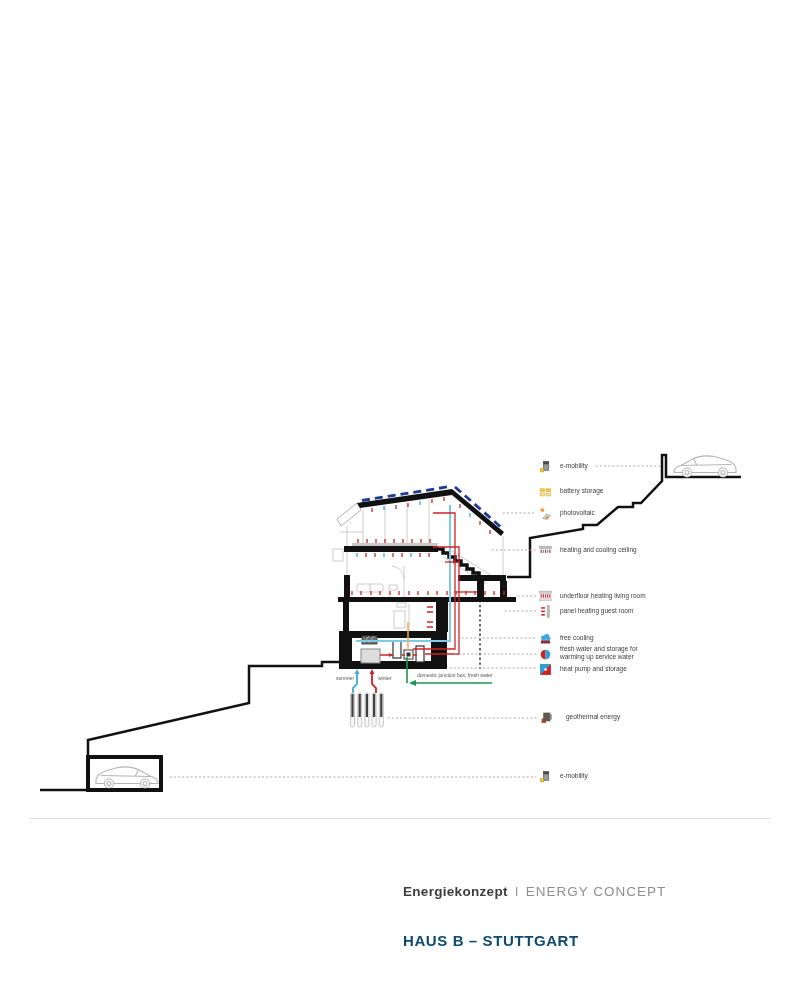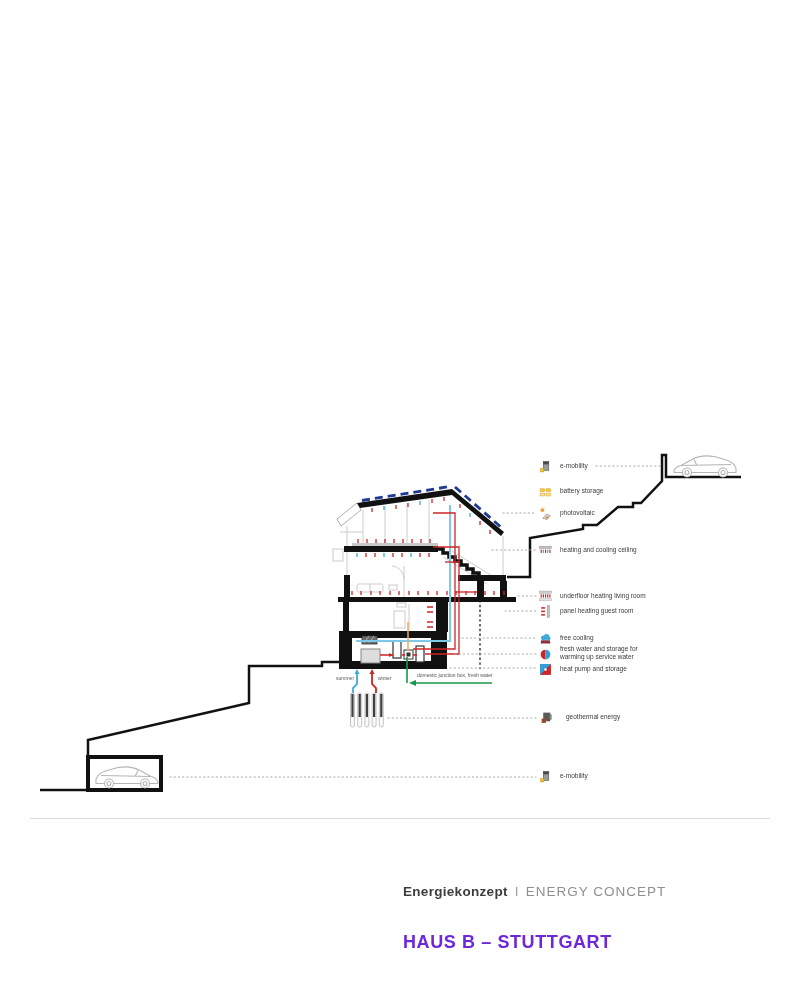--- a/index.html
+++ b/index.html
@@ -8,21 +8,21 @@
   #drawing{position:absolute;left:0;top:0;}
   .lbl{position:absolute;font-size:6.5px;line-height:8px;color:#3a3a3a;white-space:nowrap;}
   .lbl.two{white-space:pre-line;line-height:7.5px;}
   .tiny{position:absolute;font-size:5px;color:#555;white-space:nowrap;}
   .licon{position:absolute;width:13px;height:13px;}
   .licon svg{display:block;}
   #rule{position:absolute;left:30px;top:818px;width:740px;height:1px;background:#d9d9d9;}
   #title1{position:absolute;left:403px;top:884px;font-size:13.5px;font-weight:bold;color:#3d3d3d;letter-spacing:.3px;}
   #title1 .sep{color:#9d9d9d;font-weight:normal;padding:0 7px;}
   #title1 .en{color:#8f8f8f;font-weight:normal;letter-spacing:1px;}
-  #title2{position:absolute;left:403px;top:932px;font-size:18px;font-weight:bold;color:#6d28d9;letter-spacing:.6px;}
+  #title2{position:absolute;left:403px;top:932px;font-size:15px;font-weight:bold;color:#0c4a6e;letter-spacing:.6px;}
 </style>
 </head>
 <body>
 
 <div id="page">
 
   <svg id="drawing" width="800" height="1000" viewBox="0 0 800 1000">
 
     <defs>
       <g id="car">

